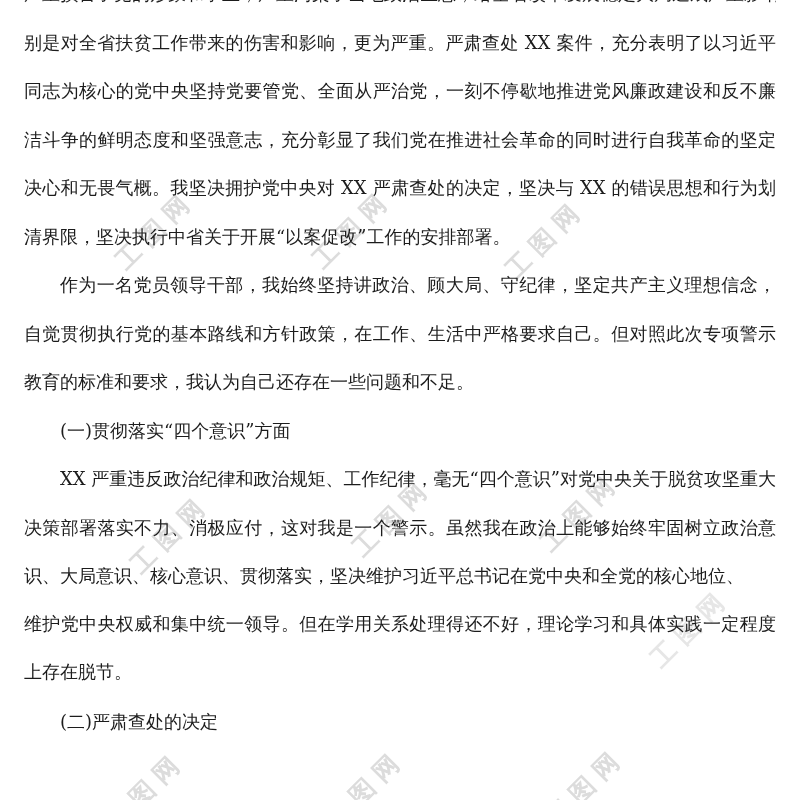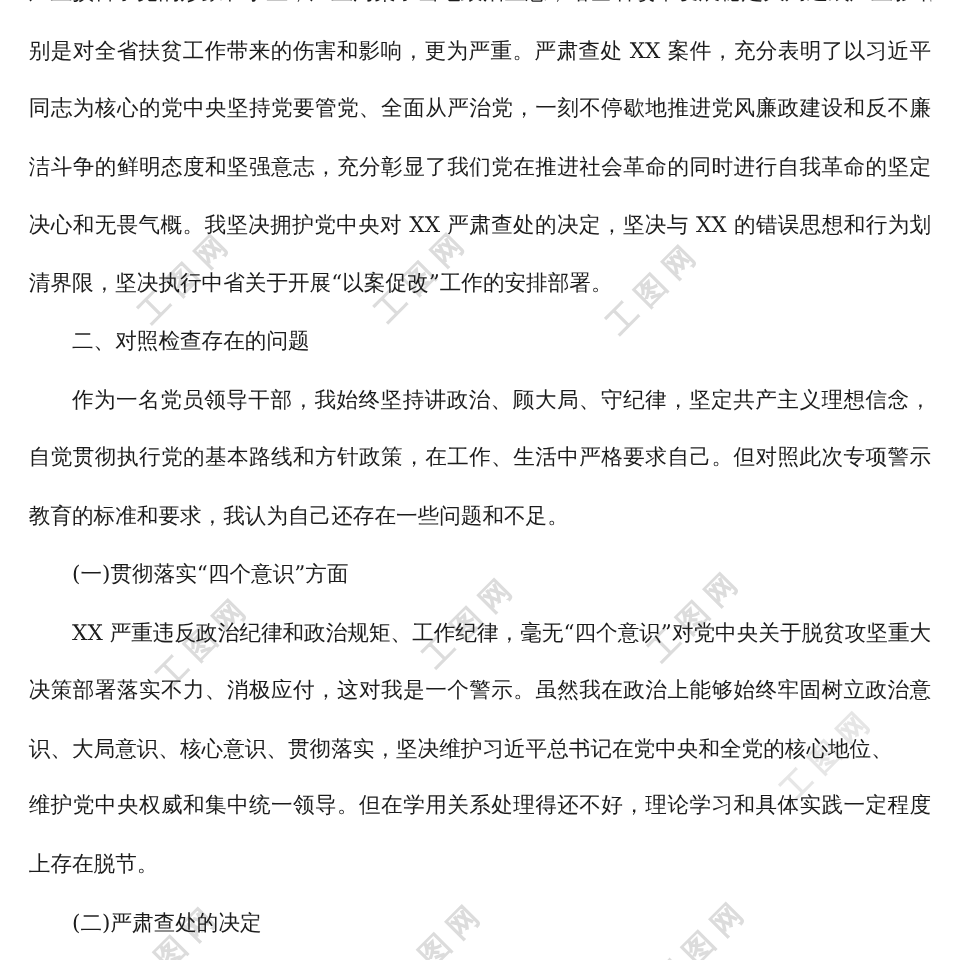--- a/index.html
+++ b/index.html
@@ -74,21 +74,20 @@
     <span class="wm wm8">工图网</span>
     <span class="wm wm9">工图网</span>
     <span class="wm wm10">工图网</span>
   </div>
 
   <div class="doc">
     <p class="clip-top">严重损害了党的形象和事业，严重污染了当地政治生态，给全省改革发展稳定大局造成严重影响，特</p>
 
     <p>别是对全省扶贫工作带来的伤害和影响，更为严重。严肃查处 XX 案件，充分表明了以习近平同志为核心的党中央坚持党要管党、全面从严治党，一刻不停歇地推进党风廉政建设和反不廉洁斗争的鲜明态度和坚强意志，充分彰显了我们党在推进社会革命的同时进行自我革命的坚定决心和无畏气概。我坚决拥护党中央对 XX 严肃查处的决定，坚决与 XX 的错误思想和行为划清界限，坚决执行中省关于开展“以案促改”工作的安排部署。</p>
 
-    <p class="indent">二、对照检查存在的问题</p>
 
     <p class="indent">作为一名党员领导干部，我始终坚持讲政治、顾大局、守纪律，坚定共产主义理想信念，自觉贯彻执行党的基本路线和方针政策，在工作、生活中严格要求自己。但对照此次专项警示教育的标准和要求，我认为自己还存在一些问题和不足。</p>
 
     <p class="indent">(一)贯彻落实“四个意识”方面</p>
 
     <p class="indent">XX 严重违反政治纪律和政治规矩、工作纪律，毫无“四个意识”对党中央关于脱贫攻坚重大决策部署落实不力、消极应付，这对我是一个警示。虽然我在政治上能够始终牢固树立政治意识、大局意识、核心意识、贯彻落实，坚决维护习近平总书记在党中央和全党的核心地位、</p>
 
     <p class="gap">维护党中央权威和集中统一领导。但在学用关系处理得还不好，理论学习和具体实践一定程度上存在脱节。</p>
 
     <p class="indent">(二)严肃查处的决定</p>

